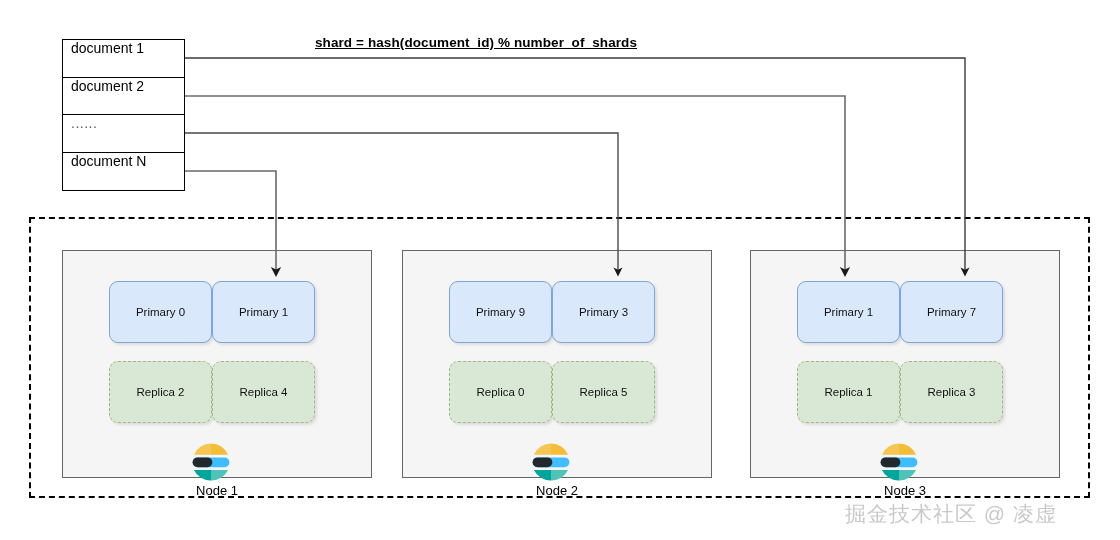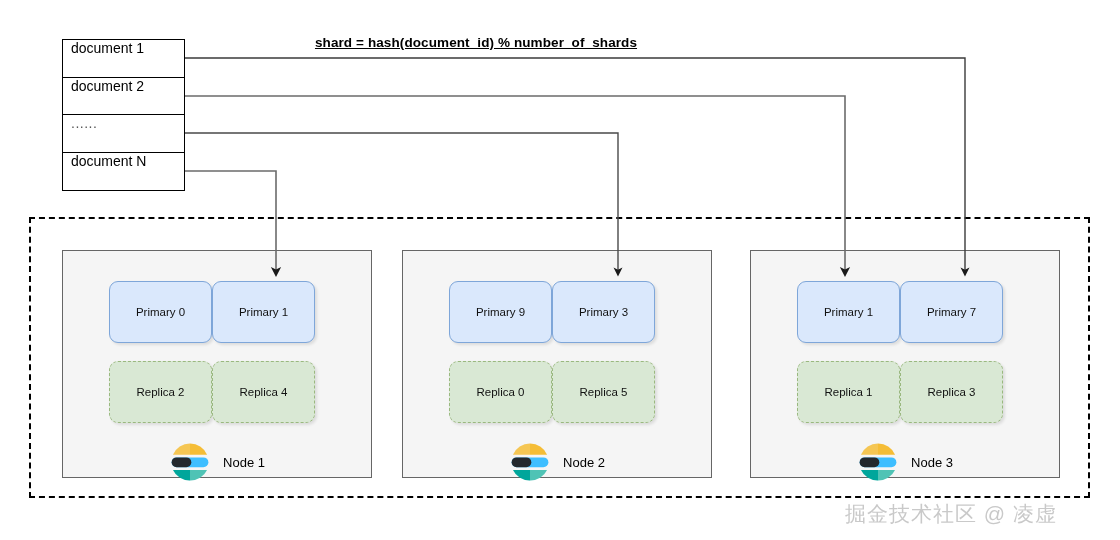--- a/index.html
+++ b/index.html
@@ -109,20 +109,21 @@
   .row-r { top: 110px; }
 
   .node-footer {
     position: absolute;
     left: 0;
     top: 190px;
     width: 100%;
     display: flex;
     align-items: center;
     justify-content: center;
+    flex-direction: column;
   }
   .es-logo {
     position: relative;
     width: 42px;
     height: 42px;
     margin-right: 12px;
     flex: none;
   }
   .node-label {
     font-size: 13px;

